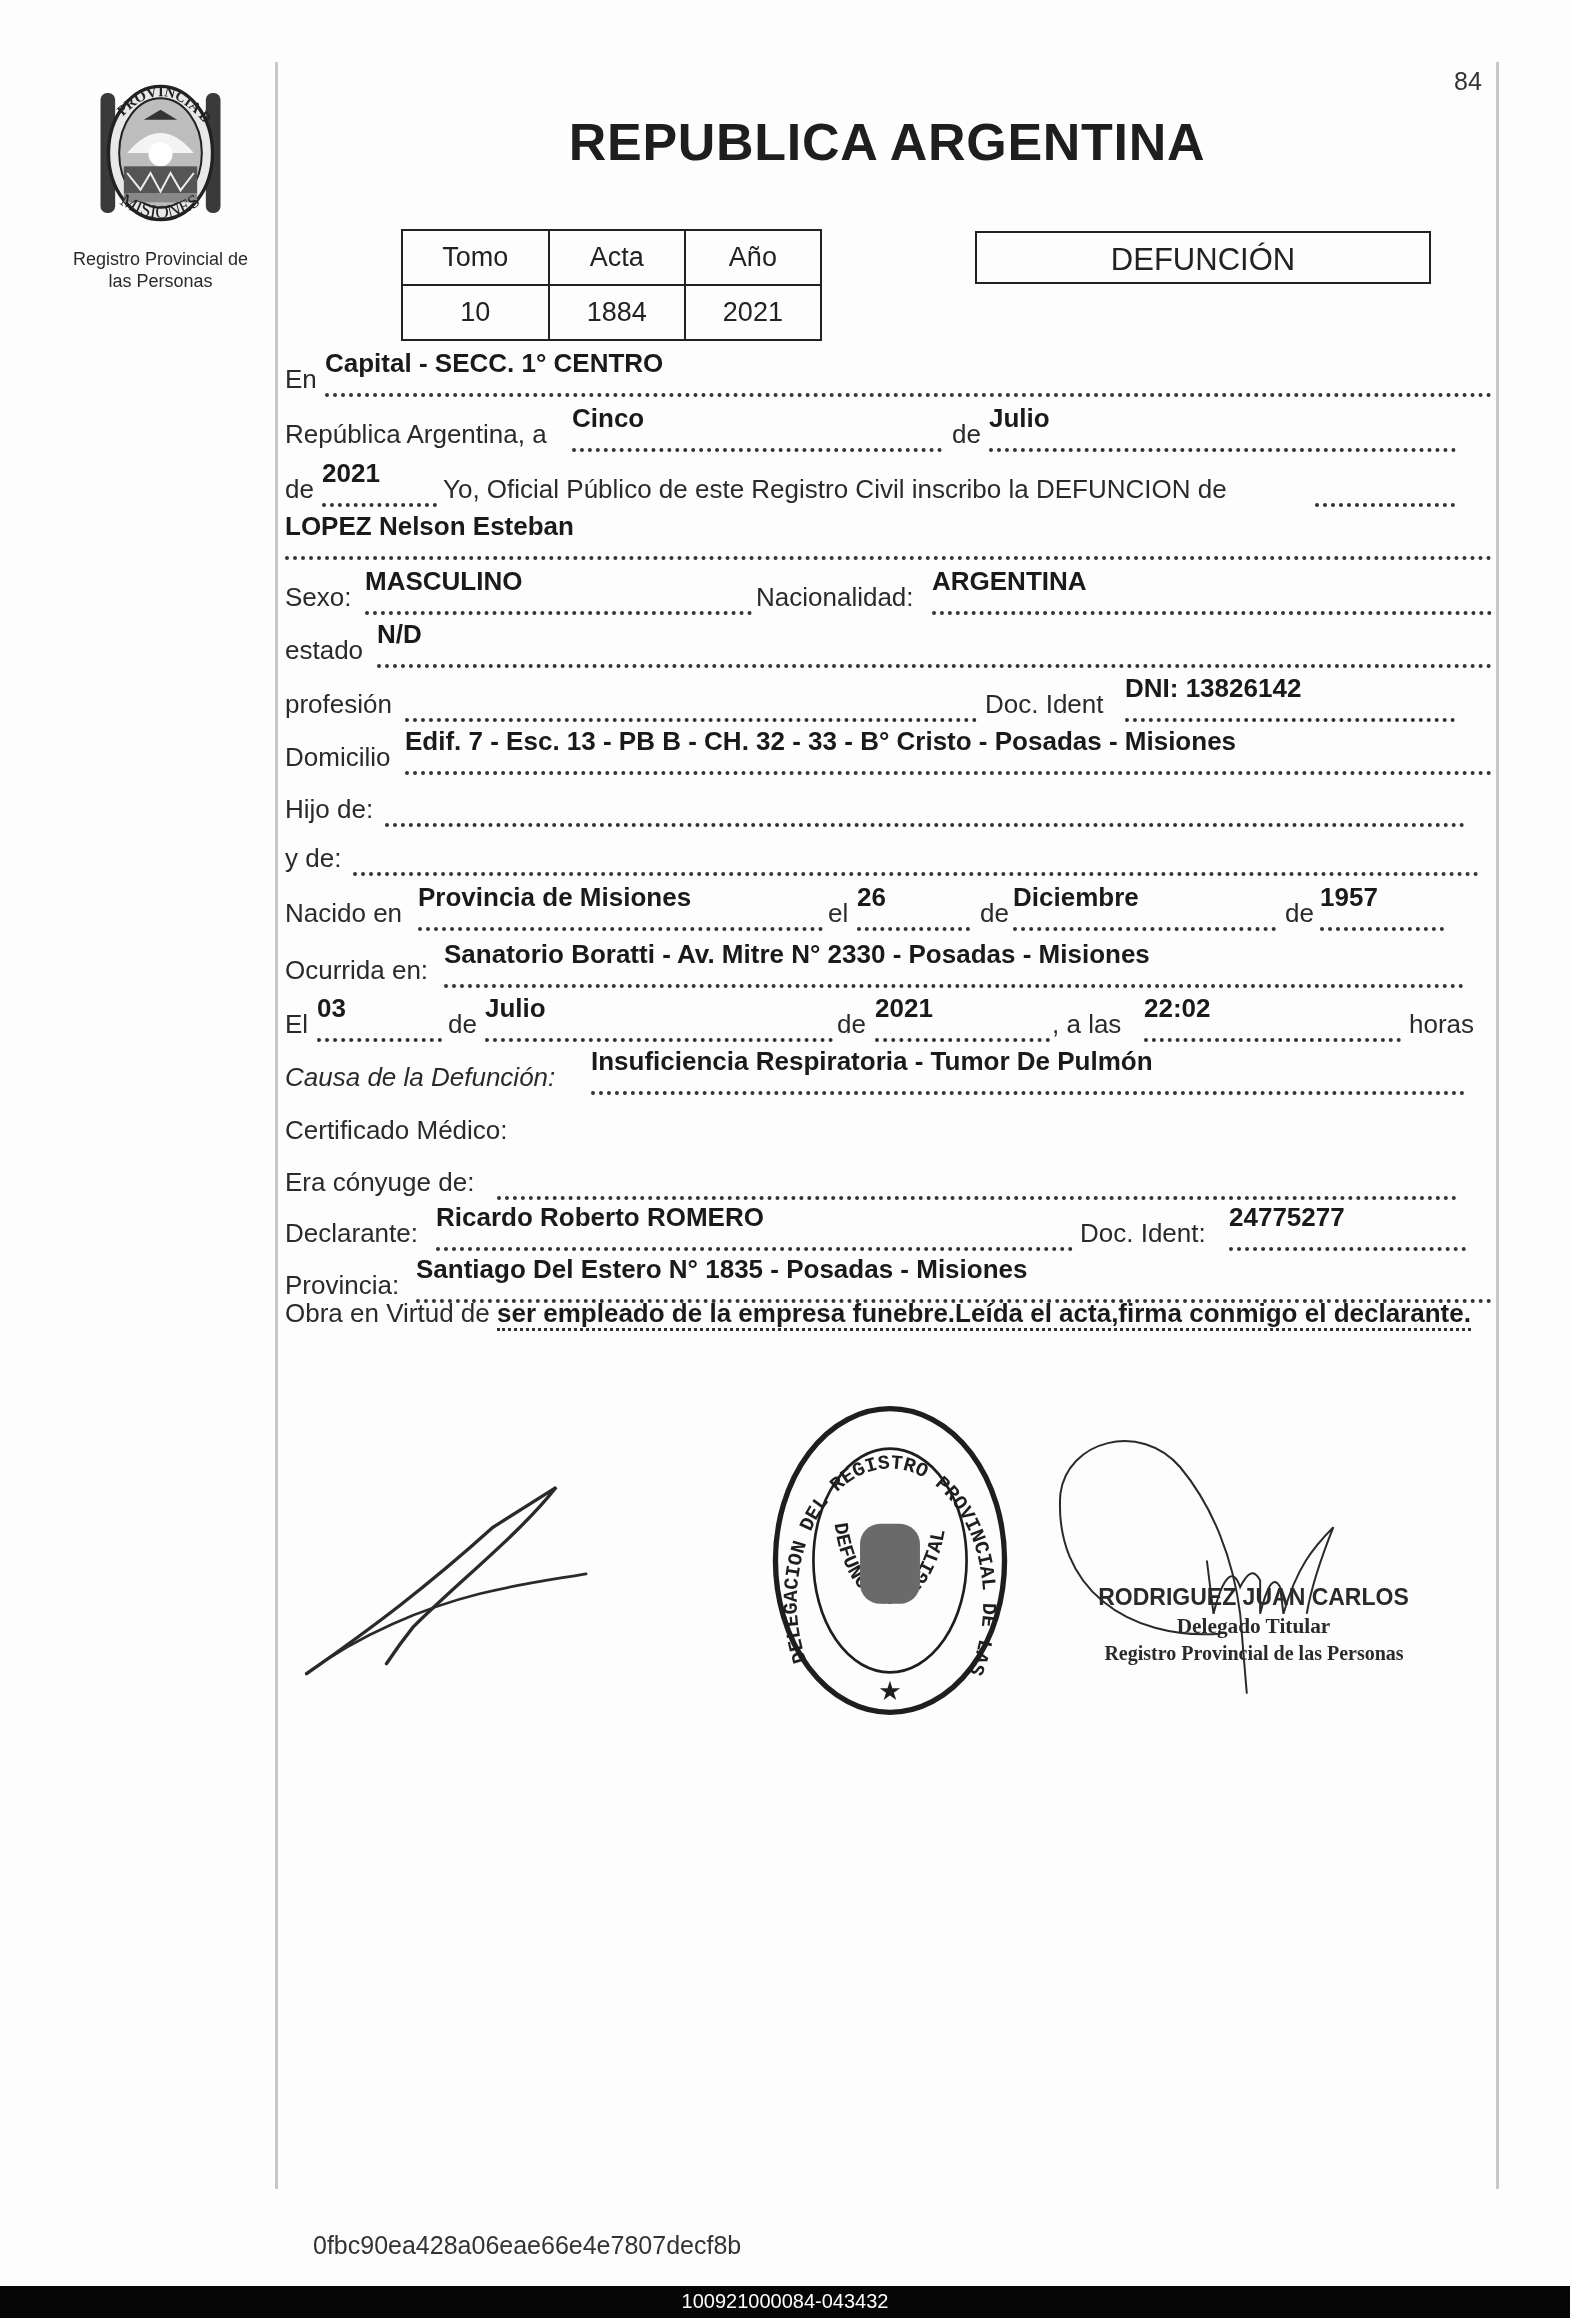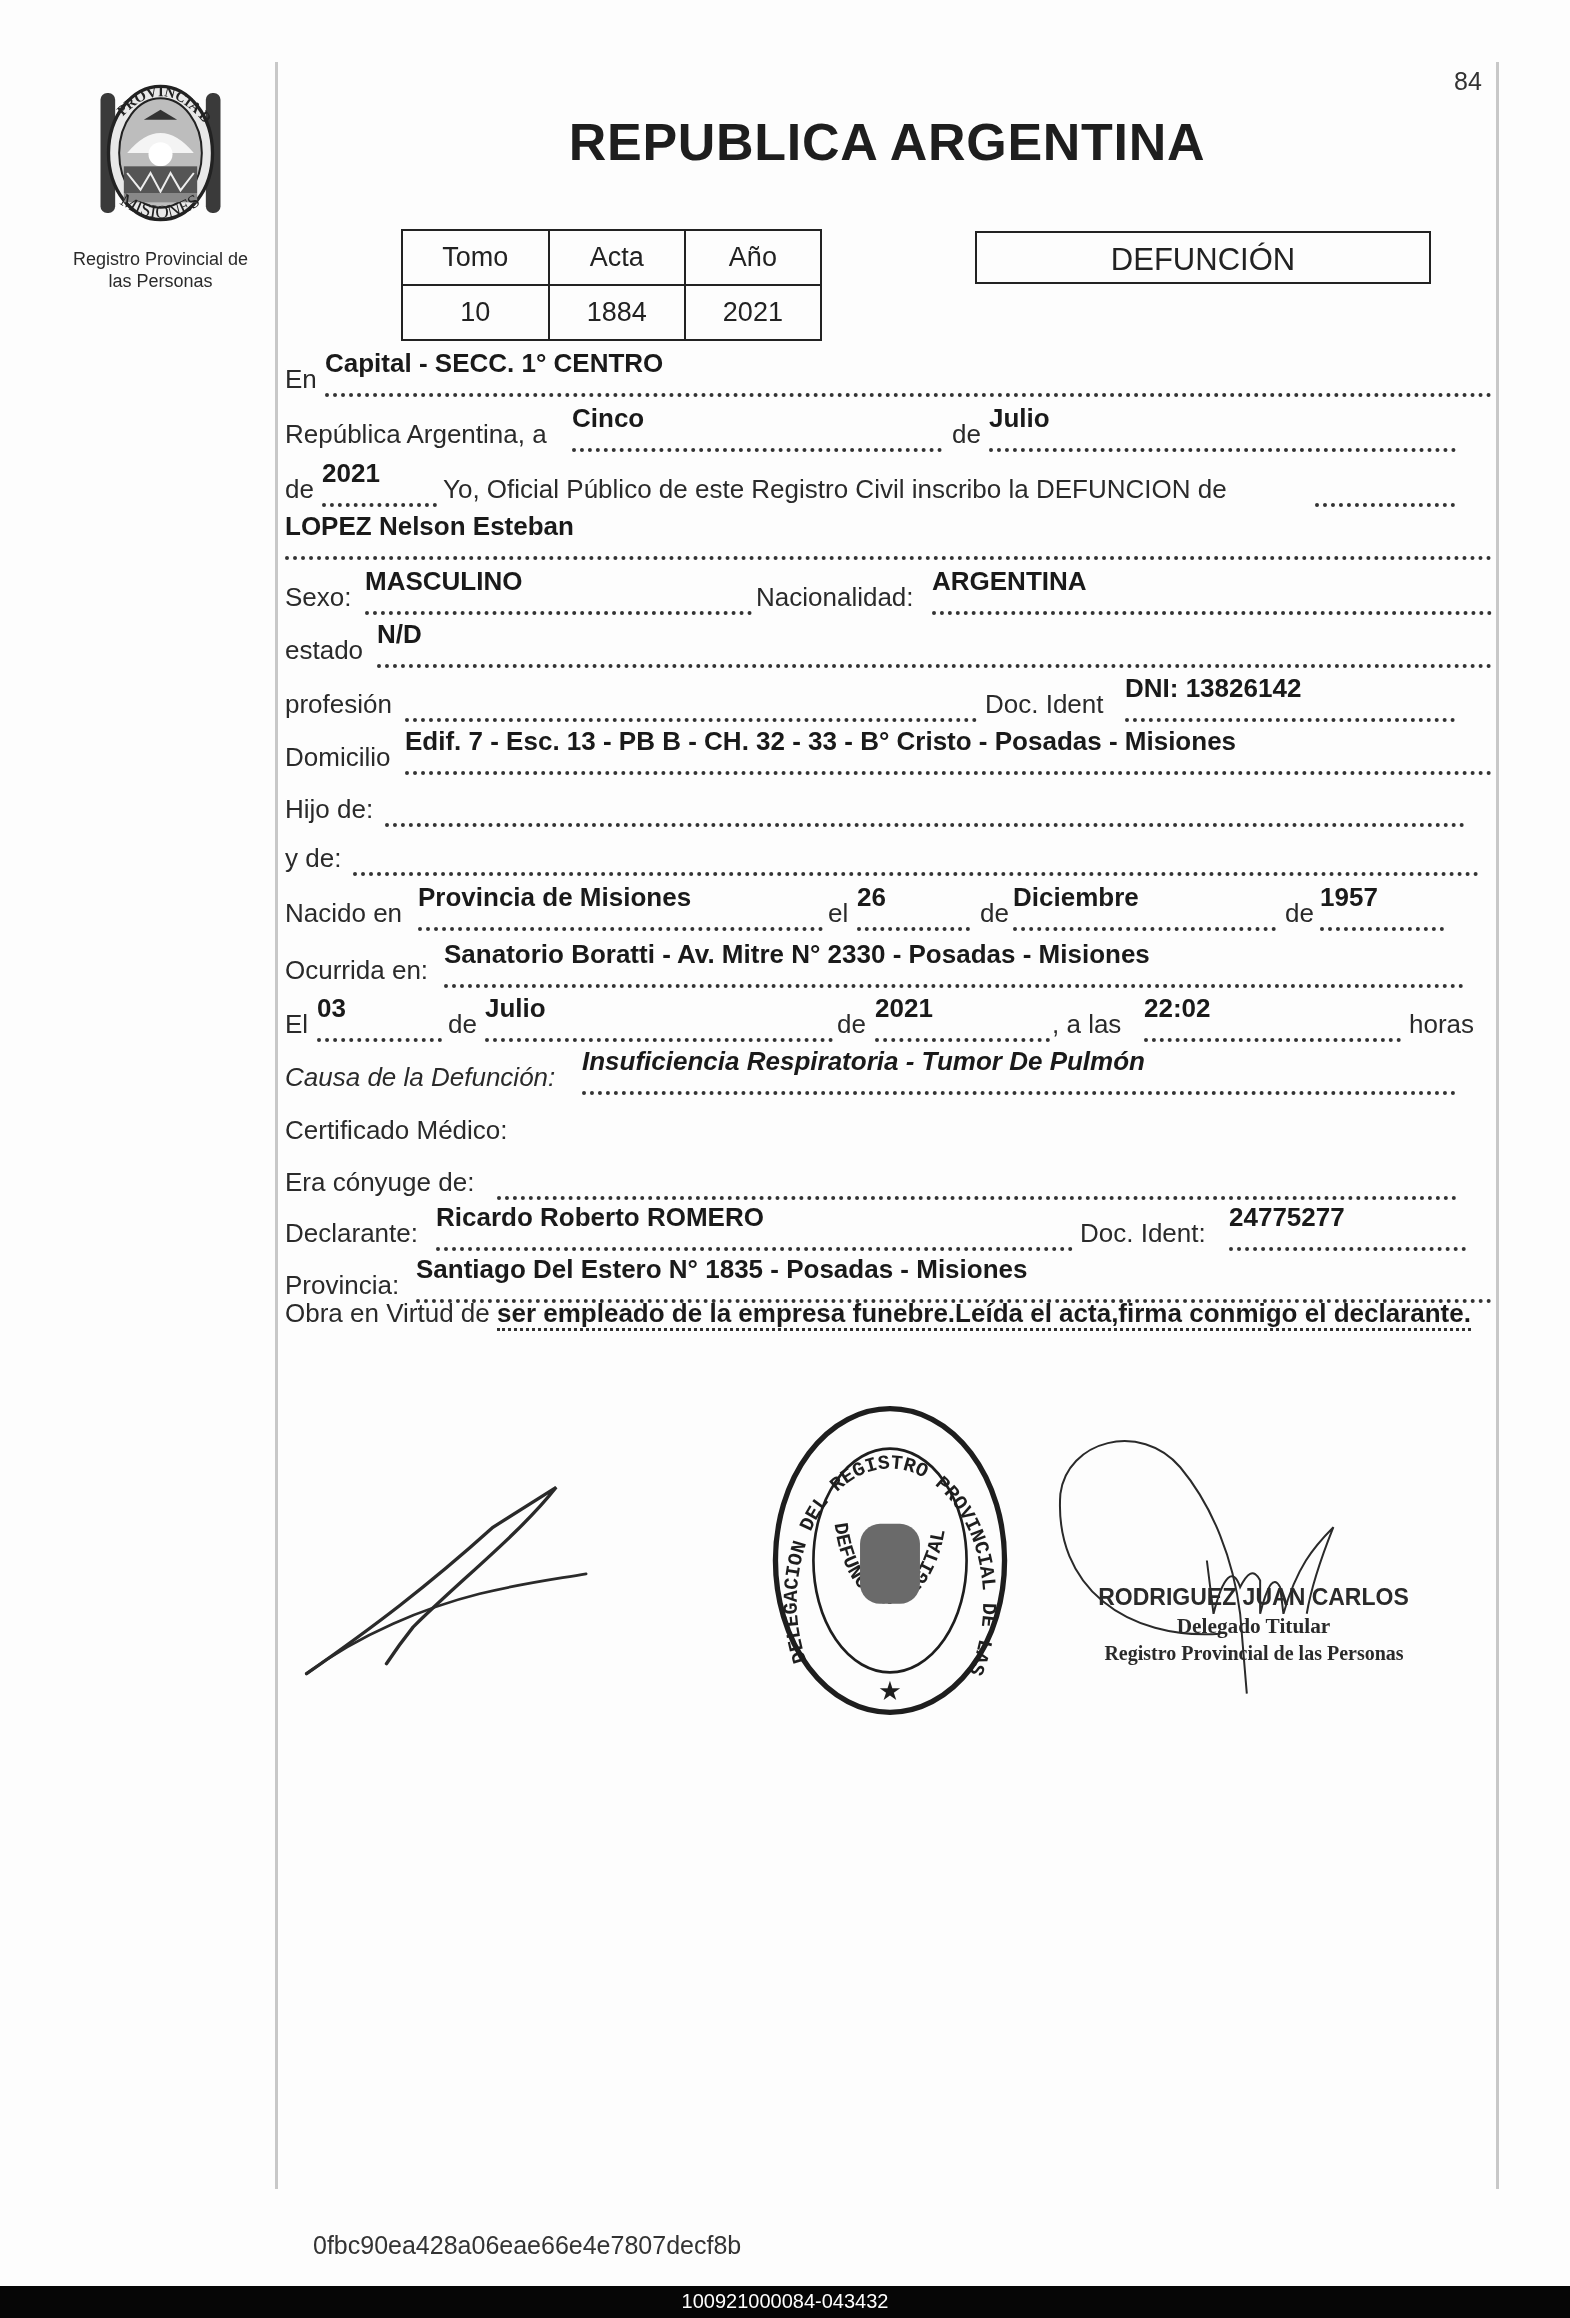--- a/index.html
+++ b/index.html
@@ -197,21 +197,21 @@
   </div>
   <span class="lbl" style="left:767px;">, a las</span>
   <div class="fld" style="left:859px; width:257px;">
     <span class="val">22:02</span>
   </div>
   <span class="lbl" style="left:1124px;">horas</span>
 </div>
 
 <div class="row" style="top:1051px;">
   <span class="lbl" style="left:0;font-style:italic;">Causa de la Defunción:</span>
-  <div class="fld" style="left:297px; width:874px;font-style:italic;">
+  <div class="fld" style="left:306px; width:874px;">
     <span class="val">Insuficiencia Respiratoria - Tumor De Pulmón</span>
   </div>
 </div>
 
 <div class="row" style="top:1104px;">
   <span class="lbl" style="left:0;">Certificado Médico:</span>
 </div>
 
 <div class="row" style="top:1156px;">
   <span class="lbl" style="left:0;">Era cónyuge de:</span>

